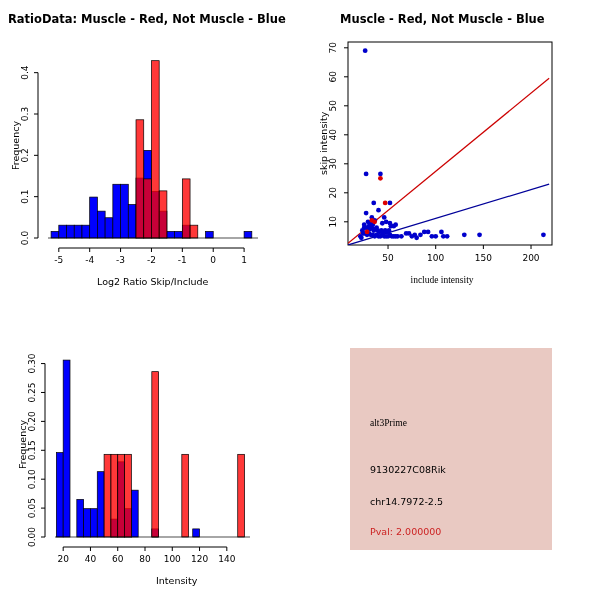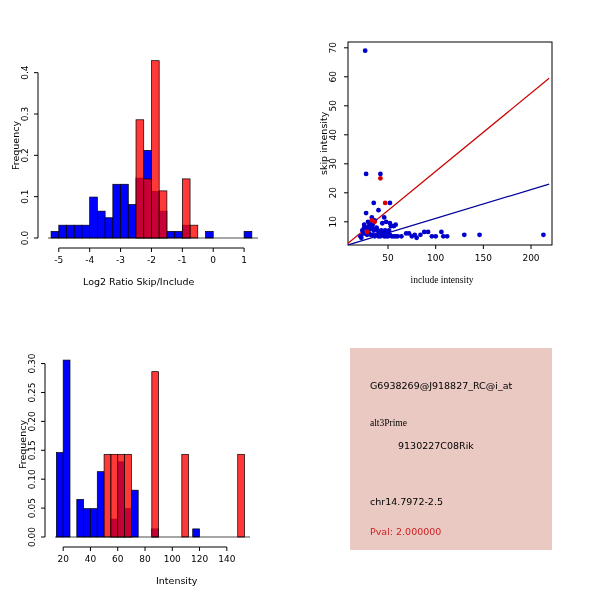--- a/index.html
+++ b/index.html
@@ -58,20 +58,21 @@
     color: #000000;
     white-space: nowrap;
     font-family: "DejaVu Sans", sans-serif;
   }
   .info-line.pval { color: #cc2222; }
 </style>
 </head>
 <body>
 
 <div class="panel" id="panel-hist-ratio">
+  <div class="plot-title" style="left:8px; top:12px;">RatioData: Muscle - Red, Not Muscle - Blue</div>
   <svg id="svg-hist-ratio" width="300" height="300">
       <g>
         <rect x="51.08823529411764" y="231.38666666666666" width="7.720588235294116" height="6.613333333333344" fill="#0000ff" stroke="#000" stroke-width="0.7" fill-opacity="1"></rect>
         <rect x="58.808823529411754" y="225.18666666666667" width="7.720588235294116" height="12.813333333333333" fill="#0000ff" stroke="#000" stroke-width="0.7" fill-opacity="1"></rect>
         <rect x="66.52941176470587" y="225.18666666666667" width="7.720588235294116" height="12.813333333333333" fill="#0000ff" stroke="#000" stroke-width="0.7" fill-opacity="1"></rect>
         <rect x="74.24999999999999" y="225.18666666666667" width="7.72058823529413" height="12.813333333333333" fill="#0000ff" stroke="#000" stroke-width="0.7" fill-opacity="1"></rect>
         <rect x="81.97058823529412" y="225.18666666666667" width="7.720588235294116" height="12.813333333333333" fill="#0000ff" stroke="#000" stroke-width="0.7" fill-opacity="1"></rect>
         <rect x="89.69117647058823" y="197.07999999999998" width="7.720588235294116" height="40.920000000000016" fill="#0000ff" stroke="#000" stroke-width="0.7" fill-opacity="1"></rect>
         <rect x="97.41176470588235" y="211.13333333333333" width="7.720588235294116" height="26.866666666666674" fill="#0000ff" stroke="#000" stroke-width="0.7" fill-opacity="1"></rect>
         <rect x="105.13235294117646" y="217.74666666666667" width="7.720588235294116" height="20.25333333333333" fill="#0000ff" stroke="#000" stroke-width="0.7" fill-opacity="1"></rect>
@@ -115,25 +116,26 @@
       <line x1="151.45588235294116" y1="248" x2="151.45588235294116" y2="252" stroke="#000" stroke-width="1"></line>
       <text x="151.45588235294116" y="263" font-size="9" font-family="&quot;DejaVu Sans&quot;, sans-serif" fill="#000" text-anchor="middle">-2</text>
       <line x1="182.33823529411762" y1="248" x2="182.33823529411762" y2="252" stroke="#000" stroke-width="1"></line>
       <text x="182.33823529411762" y="263" font-size="9" font-family="&quot;DejaVu Sans&quot;, sans-serif" fill="#000" text-anchor="middle">-1</text>
       <line x1="213.22058823529412" y1="248" x2="213.22058823529412" y2="252" stroke="#000" stroke-width="1"></line>
       <text x="213.22058823529412" y="263" font-size="9" font-family="&quot;DejaVu Sans&quot;, sans-serif" fill="#000" text-anchor="middle">0</text>
       <line x1="244.10294117647058" y1="248" x2="244.10294117647058" y2="252" stroke="#000" stroke-width="1"></line>
       <text x="244.10294117647058" y="263" font-size="9" font-family="&quot;DejaVu Sans&quot;, sans-serif" fill="#000" text-anchor="middle">1</text>
       <line x1="48" y1="238" x2="258" y2="238" stroke="#000" stroke-width="0.7"></line>
     </svg>
-  <div class="axis-title" id="lbl-ratio-x" style="left: 83px; top: 276px;">Log2 Ratio Skip/Include</div>
+  <div class="axis-title" id="lbl-ratio-x" style="left: 97px; top: 276px;">Log2 Ratio Skip/Include</div>
   <div class="axis-title vert" id="lbl-ratio-y" style="left: 10px; top: 169.5px;">Frequency</div>
 </div>
 
 <div class="panel" id="panel-scatter">
+  <div class="plot-title" style="left:40px; top:12px;">Muscle - Red, Not Muscle - Blue</div>
   <svg id="svg-scatter" width="300" height="300">
       <rect x="48" y="42" width="204" height="203" fill="none" stroke="#000" stroke-width="1"></rect>
       <defs>
         <clipPath id="sc-clip">
           <rect x="48" y="42" width="204" height="203"></rect>
         </clipPath>
       </defs>
       <g clip-path="url(#sc-clip)">
         <line x1="48" y1="243.26" x2="249.14018691588785" y2="78.25" stroke="#cc0000" stroke-width="1.2"></line>
         <line x1="48" y1="245" x2="249.14018691588785" y2="184.1" stroke="#000099" stroke-width="1.2"></line>
@@ -299,19 +301,18 @@
       <line x1="226.8181818181818" y1="247" x2="226.8181818181818" y2="251" stroke="#000" stroke-width="1"></line>
       <text x="226.8181818181818" y="262" font-size="9" font-family="&quot;DejaVu Sans&quot;, sans-serif" fill="#000" text-anchor="middle">140</text>
       <line x1="55" y1="237" x2="250" y2="237" stroke="#000" stroke-width="0.7"></line>
     </svg>
   <div class="axis-title" id="lbl-gene-x" style="left: 132px; top: 275px; padding-left: 24px;">Intensity</div>
   <div class="axis-title vert" id="lbl-gene-y" style="left: 17px; top: 169px;">Frequency</div>
 </div>
 
 <div class="panel" id="panel-info">
   <div id="info-box">
-    <div class="info-line" style="left:20px; top:32px;">G6938269@J918827_RC@i_at</div>
     <div class="info-line" style="left:20px; top:70px;font-family:Liberation Serif, serif;">alt3Prime</div>
-    <div class="info-line" style="left:20px; top:92px;margin-left:28px;">9130227C08Rik</div>
+    <div class="info-line" style="left:20px; top:116px;">9130227C08Rik</div>
     <div class="info-line" style="left:20px; top:148px;">chr14.7972-2.5</div>
     <div class="info-line pval" style="left:20px; top:178px;">Pval: 2.000000</div>
   </div>
 </div>
 
 </body></html>

